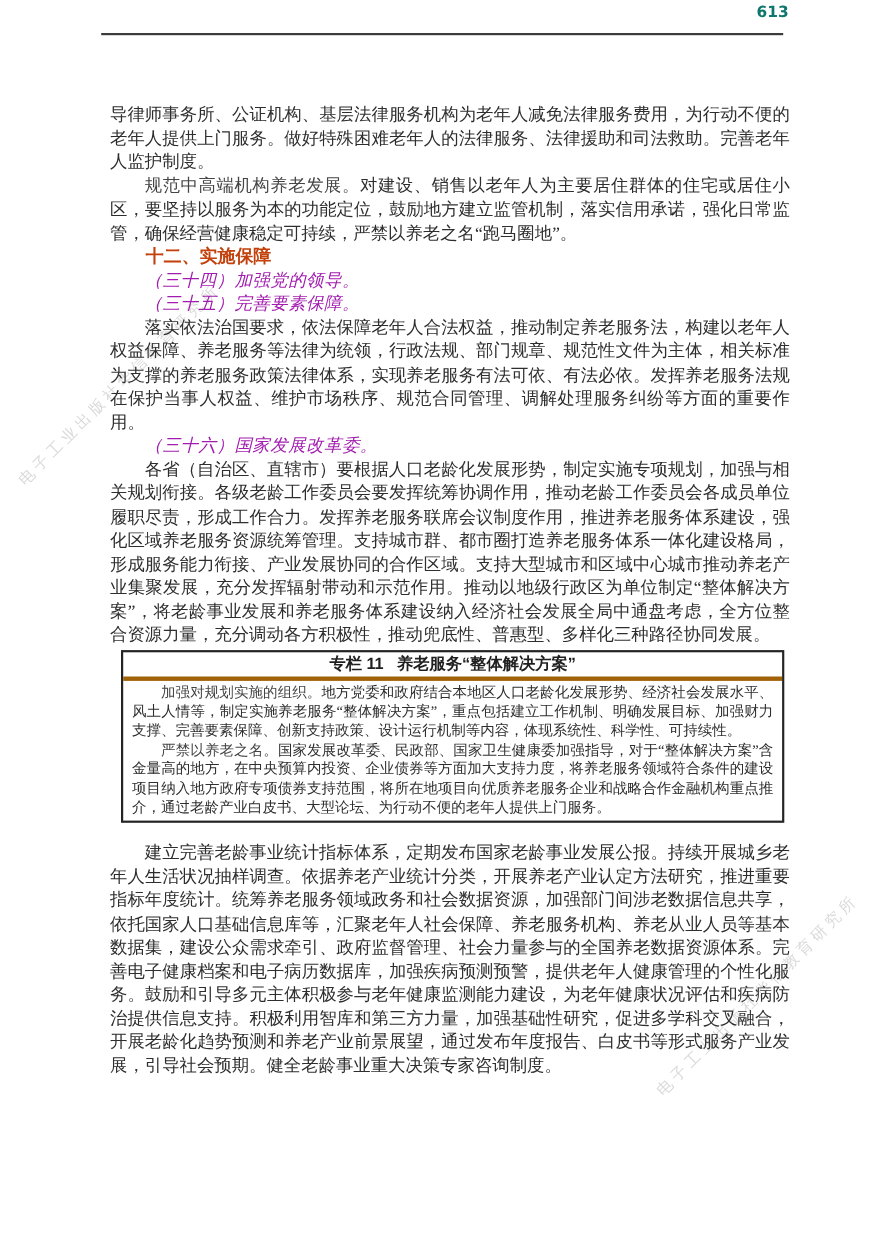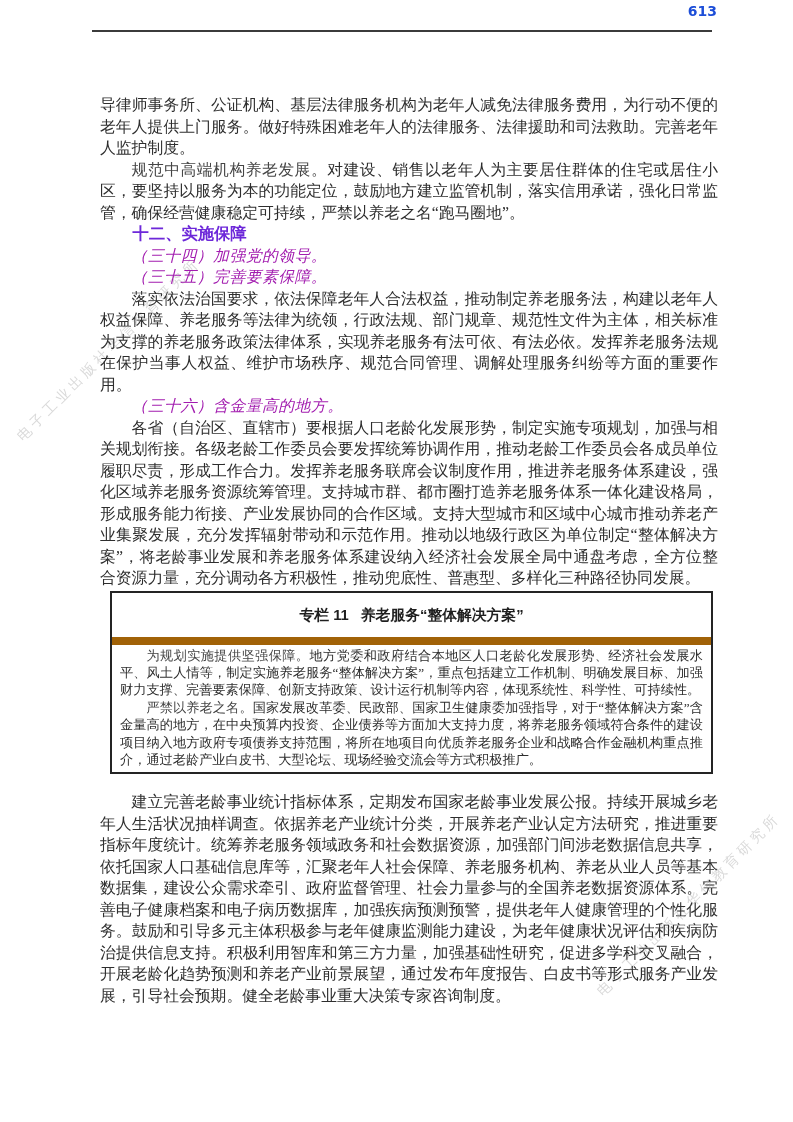--- a/index.html
+++ b/index.html
@@ -7,53 +7,53 @@
     position:relative;
     width:793px;height:1122px;
     background:#ffffff;
     overflow:hidden;
     font-family:"Liberation Serif","DejaVu Serif",serif;
     color:#2e2e2e;
   }
   .page-number{
     position:absolute;top:3px;right:76px;
     font-family:"DejaVu Sans","Liberation Sans",sans-serif;
-    font-size:14px;font-weight:600;color:#1d4ed8;
+    font-size:14px;font-weight:600;color:#0f766e;
   }
   .top-rule{
     position:absolute;top:30px;left:92px;width:620px;height:0;
     border-top:2px solid #3b3b3b;
   }
   .content{
     position:absolute;left:100px;top:94px;width:618px;
     font-size:15.8px;line-height:21.5px;
     text-align:justify;text-justify:inter-character;
   }
   .content p{margin:0;text-indent:2em;}
   .content p.no-indent{text-indent:0;}
   .h1{
     font-family:"Liberation Sans","DejaVu Sans",sans-serif;
     font-weight:700;font-size:16.3px;line-height:21.5px;
-    text-indent:2em;color:#6d28d9;
+    text-indent:2em;color:#c2410c;
   }
   .h2{
     font-style:italic;color:#a21caf;letter-spacing:0.5px;
     text-indent:2em;line-height:21.5px;
   }
   .kai{color:#454545;}
   .box{
     margin:2px 5px 17px 10px;
     border:2px solid #242424;
   }
   .box-header{
-    border-bottom:8px solid #a16207;
+    border-bottom:4px solid #a16207;
     text-align:center;
     font-family:"Liberation Sans","DejaVu Sans",sans-serif;
     font-weight:700;font-size:14.8px;line-height:20px;
-    color:#1f1f1f;padding:12px 0;
+    color:#1f1f1f;padding:1px 0;
   }
   .box-header .box-label{margin-right:12px;}
   .box-body{
     padding:2px 8px 4px;
     font-size:13.2px;line-height:17.4px;
     text-align:justify;text-justify:inter-character;
   }
   .box-body p{margin:0;text-indent:2em;}
   .wm{
     position:absolute;
@@ -86,28 +86,28 @@
 
     <p><span class="kai">规范中高端机构养老发展。</span><span>对建设、销售以老年人为主要居住群体的住宅或居住小区，要坚持以服务为本的功能定位，鼓励地方建立监管机制，落实信用承诺，强化日常监管，确保经营健康稳定可持续，严禁以养老之名“跑马圈地”。</span></p>
 
     <div class="h1">十二、实施保障</div>
 
     <div class="h2">（三十四）加强党的领导。</div>
 
     <div class="h2">（三十五）完善要素保障。</div>
     <p>落实依法治国要求，依法保障老年人合法权益，推动制定养老服务法，构建以老年人权益保障、养老服务等法律为统领，行政法规、部门规章、规范性文件为主体，相关标准为支撑的养老服务政策法律体系，实现养老服务有法可依、有法必依。发挥养老服务法规在保护当事人权益、维护市场秩序、规范合同管理、调解处理服务纠纷等方面的重要作用。</p>
 
-    <div class="h2">（三十六）含金量高的地方。</div>
+    <div class="h2">（三十六）国家发展改革委。</div>
     <p>各省（自治区、直辖市）要根据人口老龄化发展形势，制定实施专项规划，加强与相关规划衔接。各级老龄工作委员会要发挥统筹协调作用，推动老龄工作委员会各成员单位履职尽责，形成工作合力。发挥养老服务联席会议制度作用，推进养老服务体系建设，强化区域养老服务资源统筹管理。支持城市群、都市圈打造养老服务体系一体化建设格局，形成服务能力衔接、产业发展协同的合作区域。支持大型城市和区域中心城市推动养老产业集聚发展，充分发挥辐射带动和示范作用。推动以地级行政区为单位制定“整体解决方案”，将老龄事业发展和养老服务体系建设纳入经济社会发展全局中通盘考虑，全方位整合资源力量，充分调动各方积极性，推动兜底性、普惠型、多样化三种路径协同发展。</p>
 
     <div class="box">
       <div class="box-header"><span class="box-label">专栏 11</span><span>养老服务“整体解决方案”</span></div>
       <div class="box-body">
-        <p><span class="kai">为规划实施提供坚强保障。</span><span>地方党委和政府结合本地区人口老龄化发展形势、经济社会发展水平、风土人情等，制定实施养老服务“整体解决方案”，重点包括建立工作机制、明确发展目标、加强财力支撑、完善要素保障、创新支持政策、设计运行机制等内容，体现系统性、科学性、可持续性。</span></p>
-        <p><span class="kai">严禁以养老之名。</span><span>国家发展改革委、民政部、国家卫生健康委加强指导，对于“整体解决方案”含金量高的地方，在中央预算内投资、企业债券等方面加大支持力度，将养老服务领域符合条件的建设项目纳入地方政府专项债券支持范围，将所在地项目向优质养老服务企业和战略合作金融机构重点推介，通过老龄产业白皮书、大型论坛、现场经验交流会等方式积极推广。</span></p>
+        <p><span class="kai">加强对规划实施的组织。</span><span>地方党委和政府结合本地区人口老龄化发展形势、经济社会发展水平、风土人情等，制定实施养老服务“整体解决方案”，重点包括建立工作机制、明确发展目标、加强财力支撑、完善要素保障、创新支持政策、设计运行机制等内容，体现系统性、科学性、可持续性。</span></p>
+        <p><span class="kai">严禁以养老之名。</span><span>国家发展改革委、民政部、国家卫生健康委加强指导，对于“整体解决方案”含金量高的地方，在中央预算内投资、企业债券等方面加大支持力度，将养老服务领域符合条件的建设项目纳入地方政府专项债券支持范围，将所在地项目向优质养老服务企业和战略合作金融机构重点推介，通过老龄产业白皮书、大型论坛、为行动不便的老年人提供上门服务。</span></p>
       </div>
     </div>
 
     <p>建立完善老龄事业统计指标体系，定期发布国家老龄事业发展公报。持续开展城乡老年人生活状况抽样调查。依据养老产业统计分类，开展养老产业认定方法研究，推进重要指标年度统计。统筹养老服务领域政务和社会数据资源，加强部门间涉老数据信息共享，依托国家人口基础信息库等，汇聚老年人社会保障、养老服务机构、养老从业人员等基本数据集，建设公众需求牵引、政府监督管理、社会力量参与的全国养老数据资源体系。完善电子健康档案和电子病历数据库，加强疾病预测预警，提供老年人健康管理的个性化服务。鼓励和引导多元主体积极参与老年健康监测能力建设，为老年健康状况评估和疾病防治提供信息支持。积极利用智库和第三方力量，加强基础性研究，促进多学科交叉融合，开展老龄化趋势预测和养老产业前景展望，通过发布年度报告、白皮书等形式服务产业发展，引导社会预期。健全老龄事业重大决策专家咨询制度。</p>
 
 
   </div>
 </div>
 
 </body></html>

